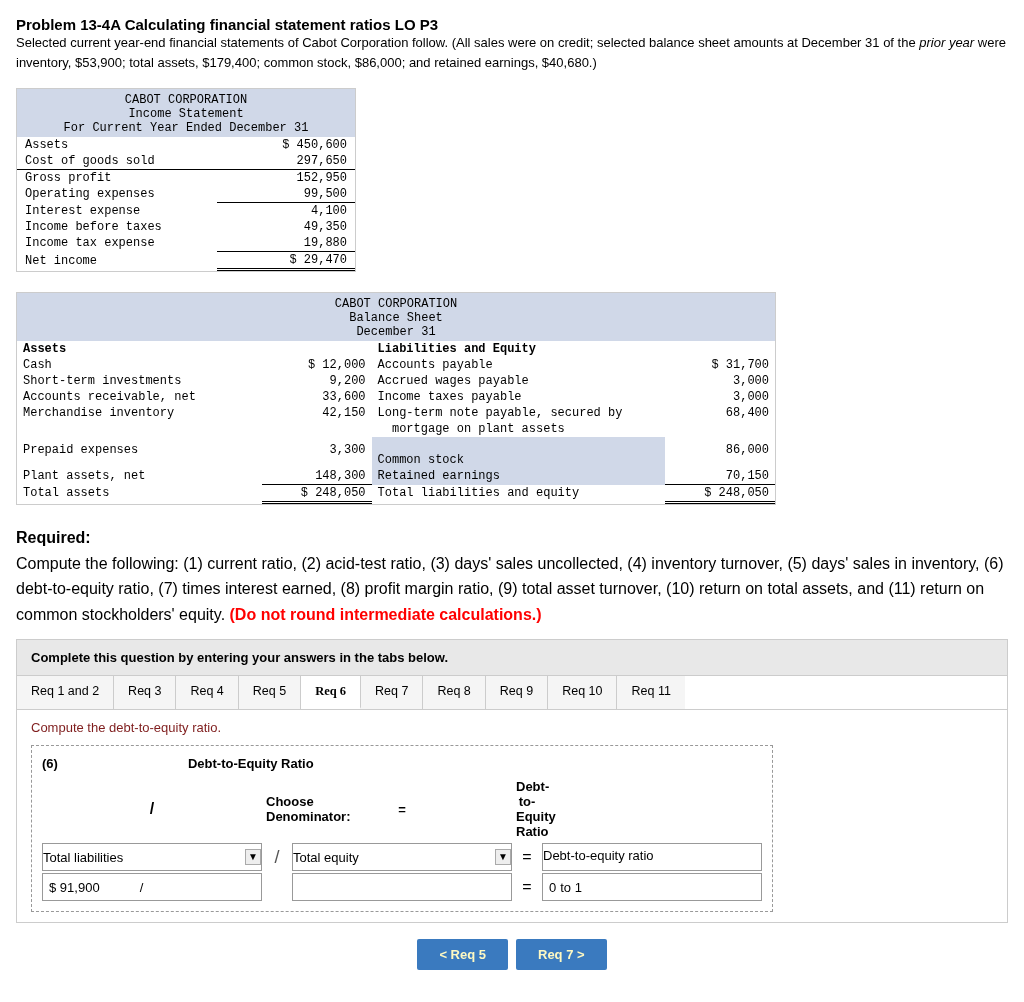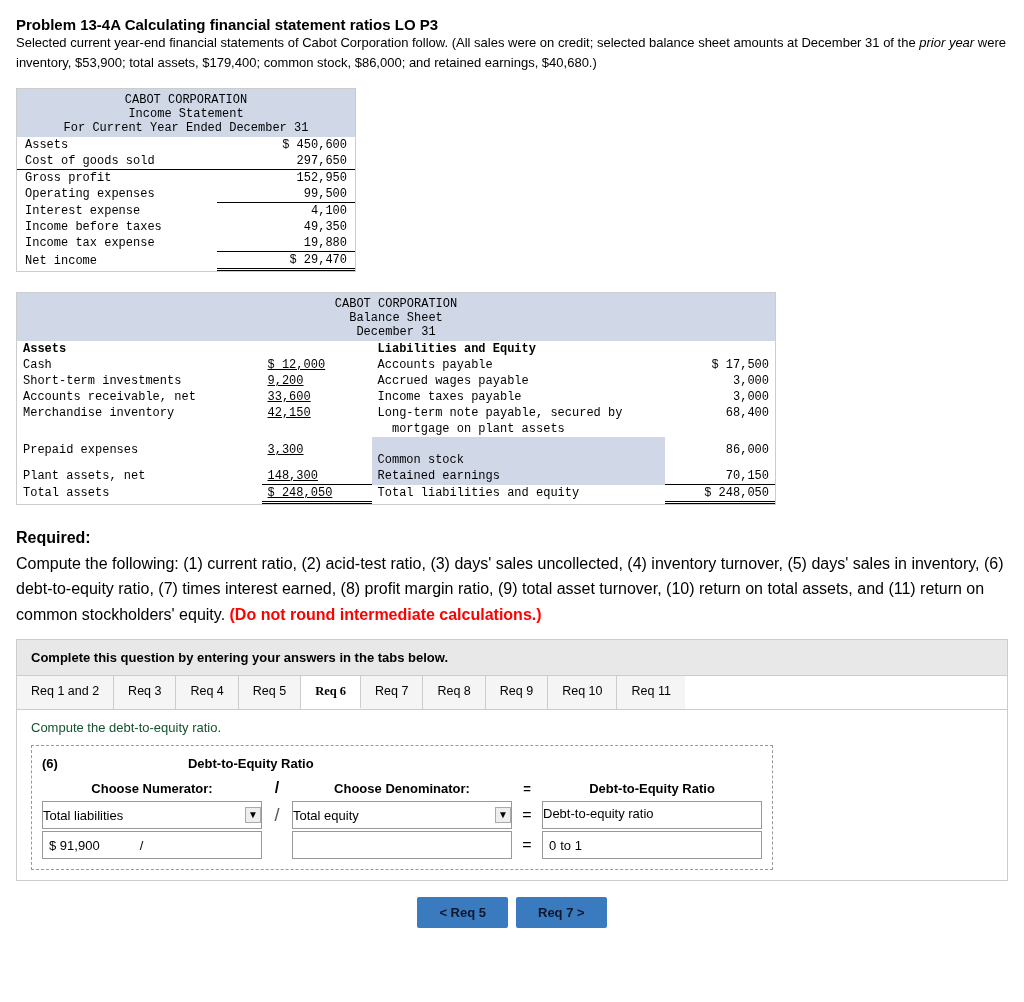--- a/index.html
+++ b/index.html
@@ -64,21 +64,21 @@
       width: 100%;
       border-collapse: collapse;
       font-family: 'Courier New', monospace;
       font-size: 12px;
     }
     .balance-table td {
       padding: 1px 6px;
       vertical-align: top;
     }
     .col-label { width: 200px; }
-    .col-amt { width: 90px; text-align: left; text-decoration: underline; }
+    .col-amt { width: 90px; text-align: right; }
     .col-label2 { width: 240px; }
     .col-amt2 { width: 90px; text-align: right; }
     .bold-label { font-weight: bold; }
 
     
     .required-section {
       margin-bottom: 12px;
       font-size: 16px;
       line-height: 1.6;
     }
@@ -120,21 +120,21 @@
 
     
     .tab-content {
       border: 1px solid #ccc;
       border-top: none;
       padding: 10px 14px;
       background: #fff;
     }
     .tab-instruction {
       font-size: 13px;
-      color: #14532d;
+      color: #7f1d1d;
       margin-bottom: 10px;
     }
 
     
     .ratio-outer {
       border: 1px dashed #999;
       padding: 10px;
       display: inline-block;
       min-width: 700px;
     }
@@ -203,21 +203,21 @@
 
     
     .nav-buttons {
       display: flex;
       gap: 8px;
       margin-top: 16px;
       justify-content: center;
     }
     .nav-btn {
       background: #3a7abf;
-      color: #0f172a;
+      color: #fef9c3;
       border: none;
       padding: 8px 22px;
       font-size: 13px;
       font-weight: bold;
       cursor: pointer;
       border-radius: 2px;
       display: flex;
       align-items: center;
       gap: 6px;
     }
@@ -286,21 +286,21 @@
         <tr>
       <td class="col-label bold-label">Assets</td>
       <td class="col-amt"></td>
       <td class="col-label2 bold-label">Liabilities and Equity</td>
       <td class="col-amt2"></td>
     </tr>
     <tr>
       <td class="col-label">Cash</td>
       <td class="col-amt">$ 12,000</td>
       <td class="col-label2">Accounts payable</td>
-      <td class="col-amt2">$ 17,500</td>
+      <td class="col-amt2">$ 31,700</td>
     </tr>
     <tr>
       <td class="col-label">Short-term investments</td>
       <td class="col-amt">9,200</td>
       <td class="col-label2">Accrued wages payable</td>
       <td class="col-amt2">3,000</td>
     </tr>
     <tr>
       <td class="col-label">Accounts receivable, net</td>
       <td class="col-amt">33,600</td>
@@ -367,21 +367,20 @@
 
   <div class="ratio-outer">
     <div class="ratio-number">
       <span>(6)</span>
       &nbsp;&nbsp;&nbsp;&nbsp;&nbsp;&nbsp;&nbsp;&nbsp;&nbsp;&nbsp;&nbsp;&nbsp;&nbsp;&nbsp;&nbsp;&nbsp;&nbsp;&nbsp;&nbsp;&nbsp;&nbsp;&nbsp;&nbsp;&nbsp;&nbsp;&nbsp;&nbsp;&nbsp;&nbsp;&nbsp;&nbsp;&nbsp;&nbsp;&nbsp;
       <span style="font-weight:bold;">Debt-to-Equity Ratio</span>
     </div>
 
     
     <div style="display:grid; grid-template-columns: 220px 30px 220px 30px 220px; align-items:center; margin-bottom:2px;">
-      <div class="ratio-col-header">Choose Numerator:</div>
       <div class="ratio-col-header" style="font-size:16px;">/</div>
       <div class="ratio-col-header">Choose Denominator:</div>
       <div class="ratio-col-header">=</div>
       <div class="ratio-col-header">Debt-to-Equity Ratio</div>
     </div>
 
     
     <div style="display:grid; grid-template-columns: 220px 30px 220px 30px 220px; align-items:center; margin-bottom:2px;">
       <div class="ratio-cell ratio-cell-dropdown">
         <span>Total liabilities</span>

